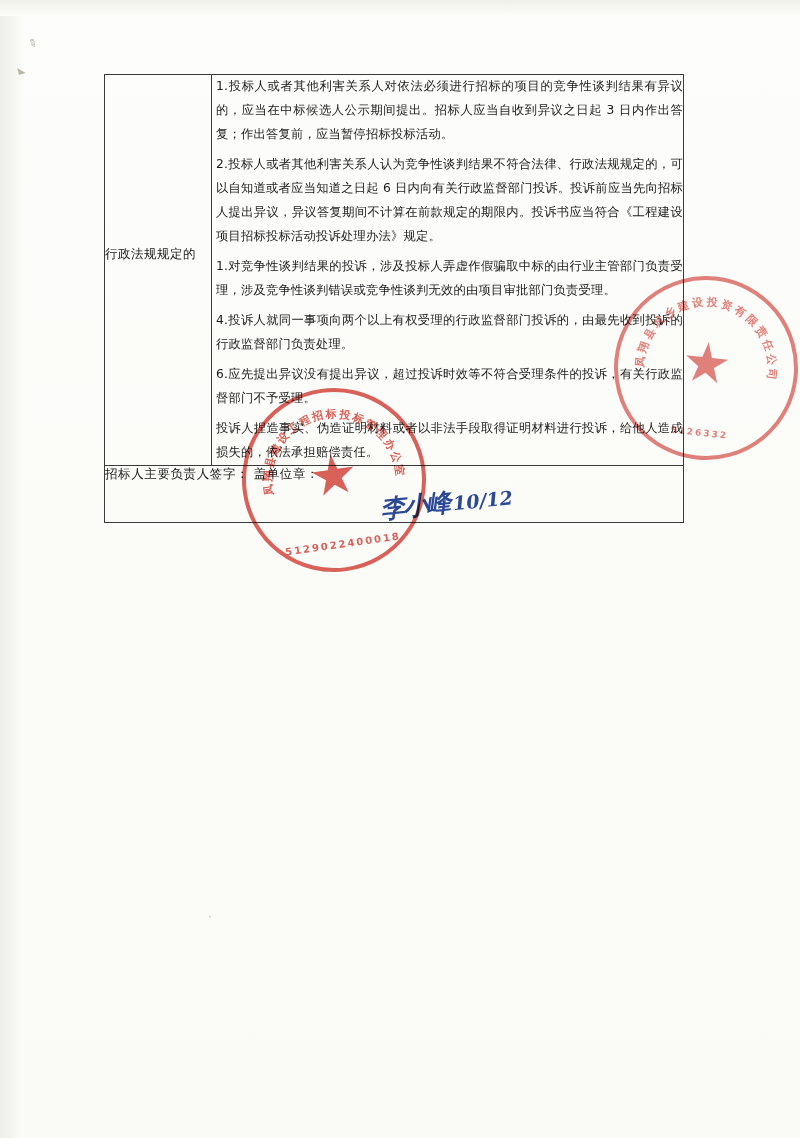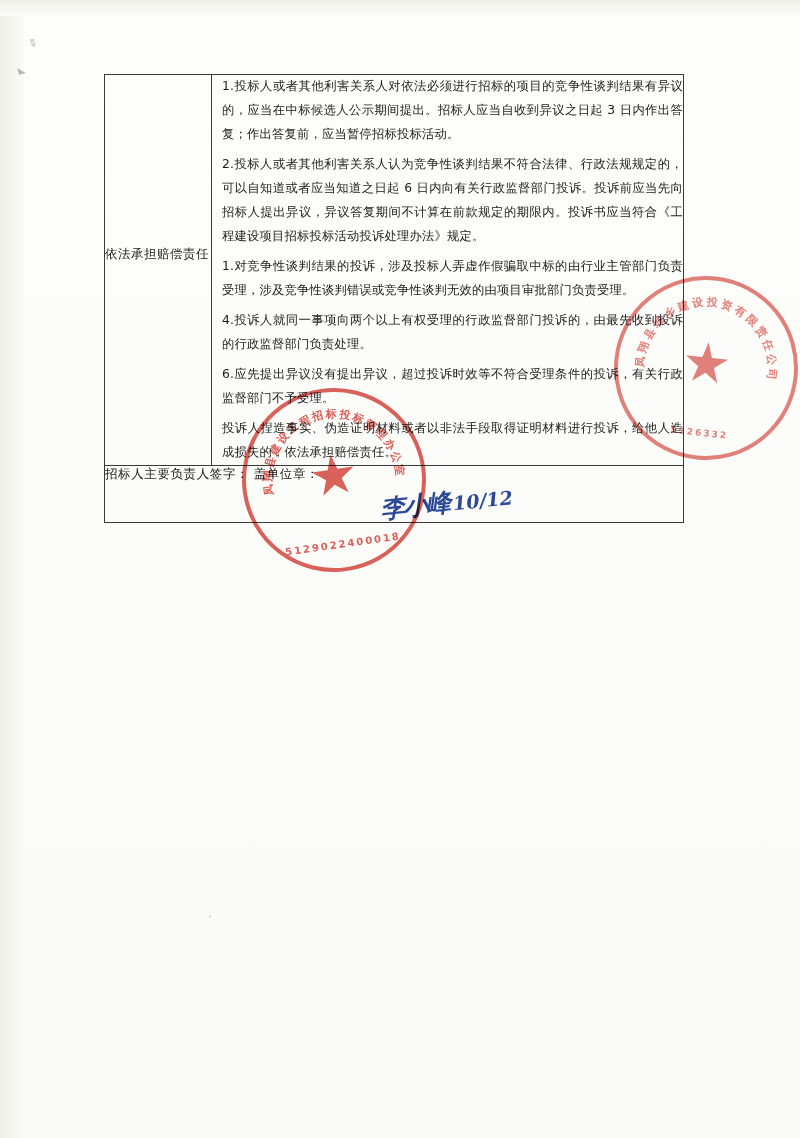--- a/index.html
+++ b/index.html
@@ -65,21 +65,21 @@
     color: #1a1a1a;
     letter-spacing: 0.5px;
   }
   .label-cell .label-inner {
     padding-top: 168px;
   }
   .body-cell {
     padding: 14px 14px 16px 14px;
   }
   .body-cell p {
-    margin: 0 0 6px 10px;
+    margin: 0 0 6px 4px;
     font-size: 12.3px;
     line-height: 1.95;
     color: #1b1b1b;
     text-align: justify;
     text-indent: 0;
     letter-spacing: 0.2px;
   }
   .body-cell p:last-child { margin-bottom: 0; }
 
   .sign-row td {
@@ -187,21 +187,21 @@
   <div class="paper-edge-top"></div>
 
   <span class="speck" style="left:28px; top:38px; transform:rotate(25deg);">✎</span>
   <span class="speck" style="left:18px; top:66px; transform:rotate(-15deg); font-size:9px;">◣</span>
   <span class="speck" style="left:208px; top:914px; font-size:7px; color:#d8d4c8;">•</span>
 
   <table class="doc-table">
     <tbody>
         <tr>
       <td class="label-cell">
-        <div class="label-inner">依法承担赔偿责任</div>
+        <div class="label-inner">行政法规规定的</div>
       </td>
       <td class="body-cell">
         <p>1.投标人或者其他利害关系人对依法必须进行招标的项目的竞争性谈判结果有异议的，应当在中标候选人公示期间提出。招标人应当自收到异议之日起 3 日内作出答复；作出答复前，应当暂停招标投标活动。</p>
         <p>2.投标人或者其他利害关系人认为竞争性谈判结果不符合法律、行政法规规定的，可以自知道或者应当知道之日起 6 日内向有关行政监督部门投诉。投诉前应当先向招标人提出异议，异议答复期间不计算在前款规定的期限内。投诉书应当符合《工程建设项目招标投标活动投诉处理办法》规定。</p>
         <p>1.对竞争性谈判结果的投诉，涉及投标人弄虚作假骗取中标的由行业主管部门负责受理，涉及竞争性谈判错误或竞争性谈判无效的由项目审批部门负责受理。</p>
         <p>4.投诉人就同一事项向两个以上有权受理的行政监督部门投诉的，由最先收到投诉的行政监督部门负责处理。</p>
         <p>6.应先提出异议没有提出异议，超过投诉时效等不符合受理条件的投诉，有关行政监督部门不予受理。</p>
         <p>投诉人捏造事实、伪造证明材料或者以非法手段取得证明材料进行投诉，给他人造成损失的，依法承担赔偿责任。</p>
       </td>
     </tr>

